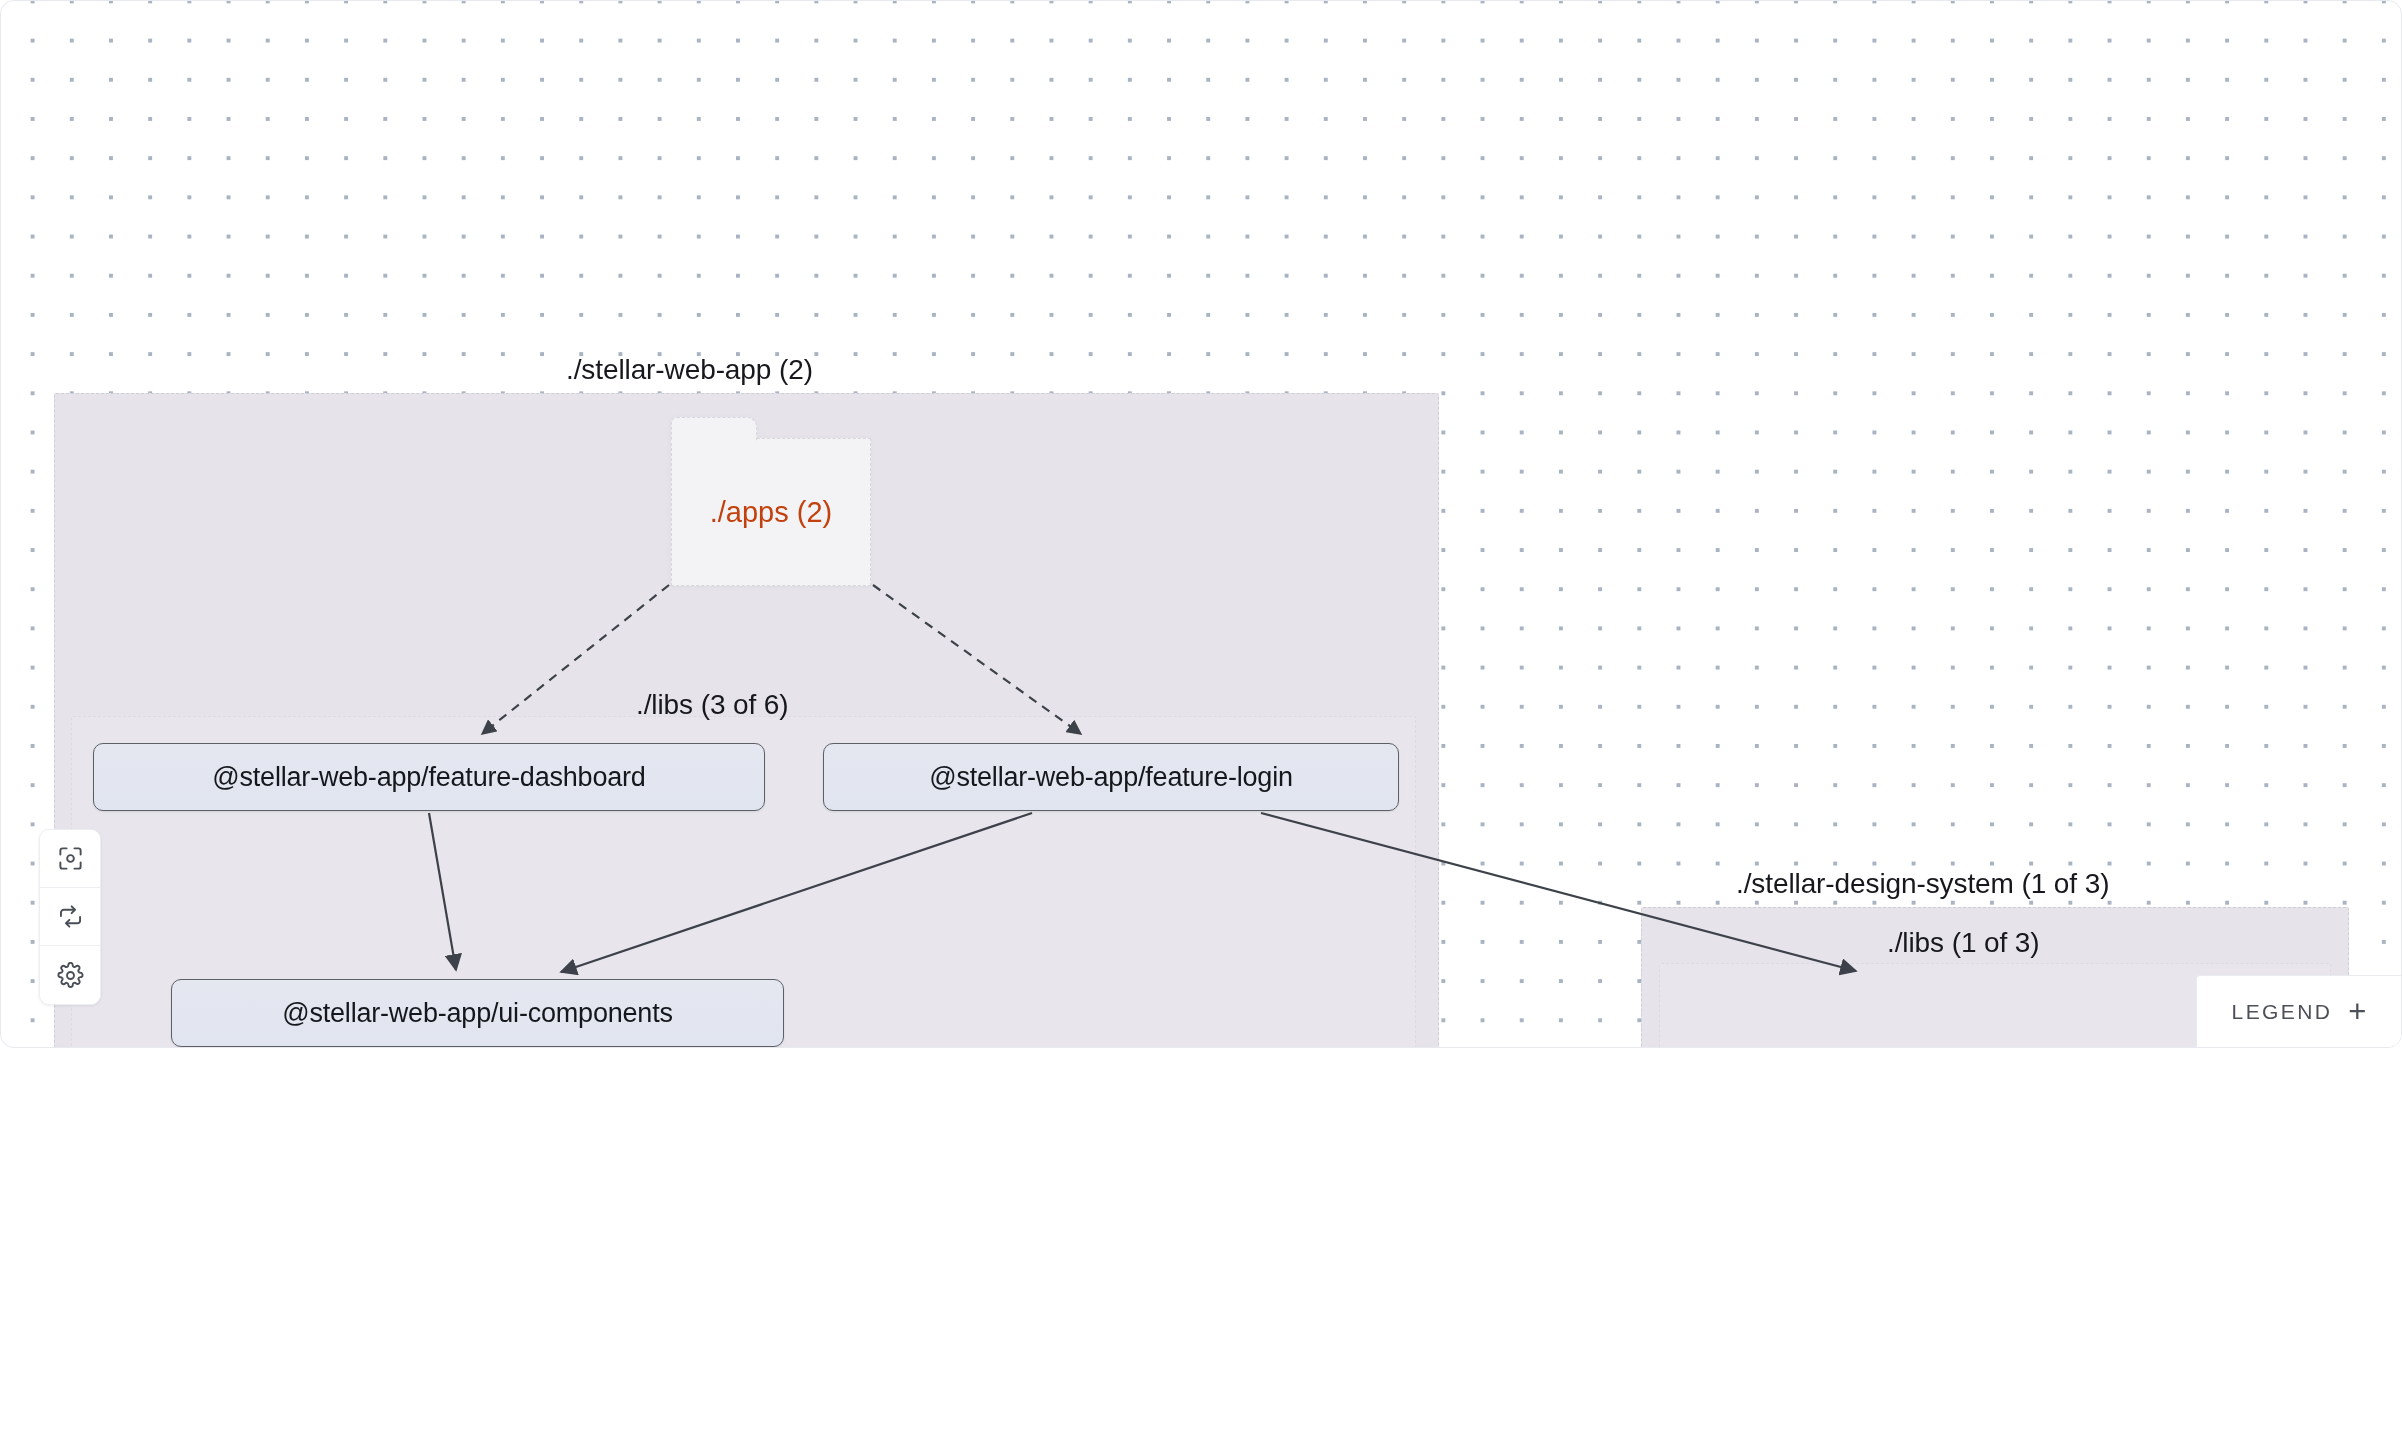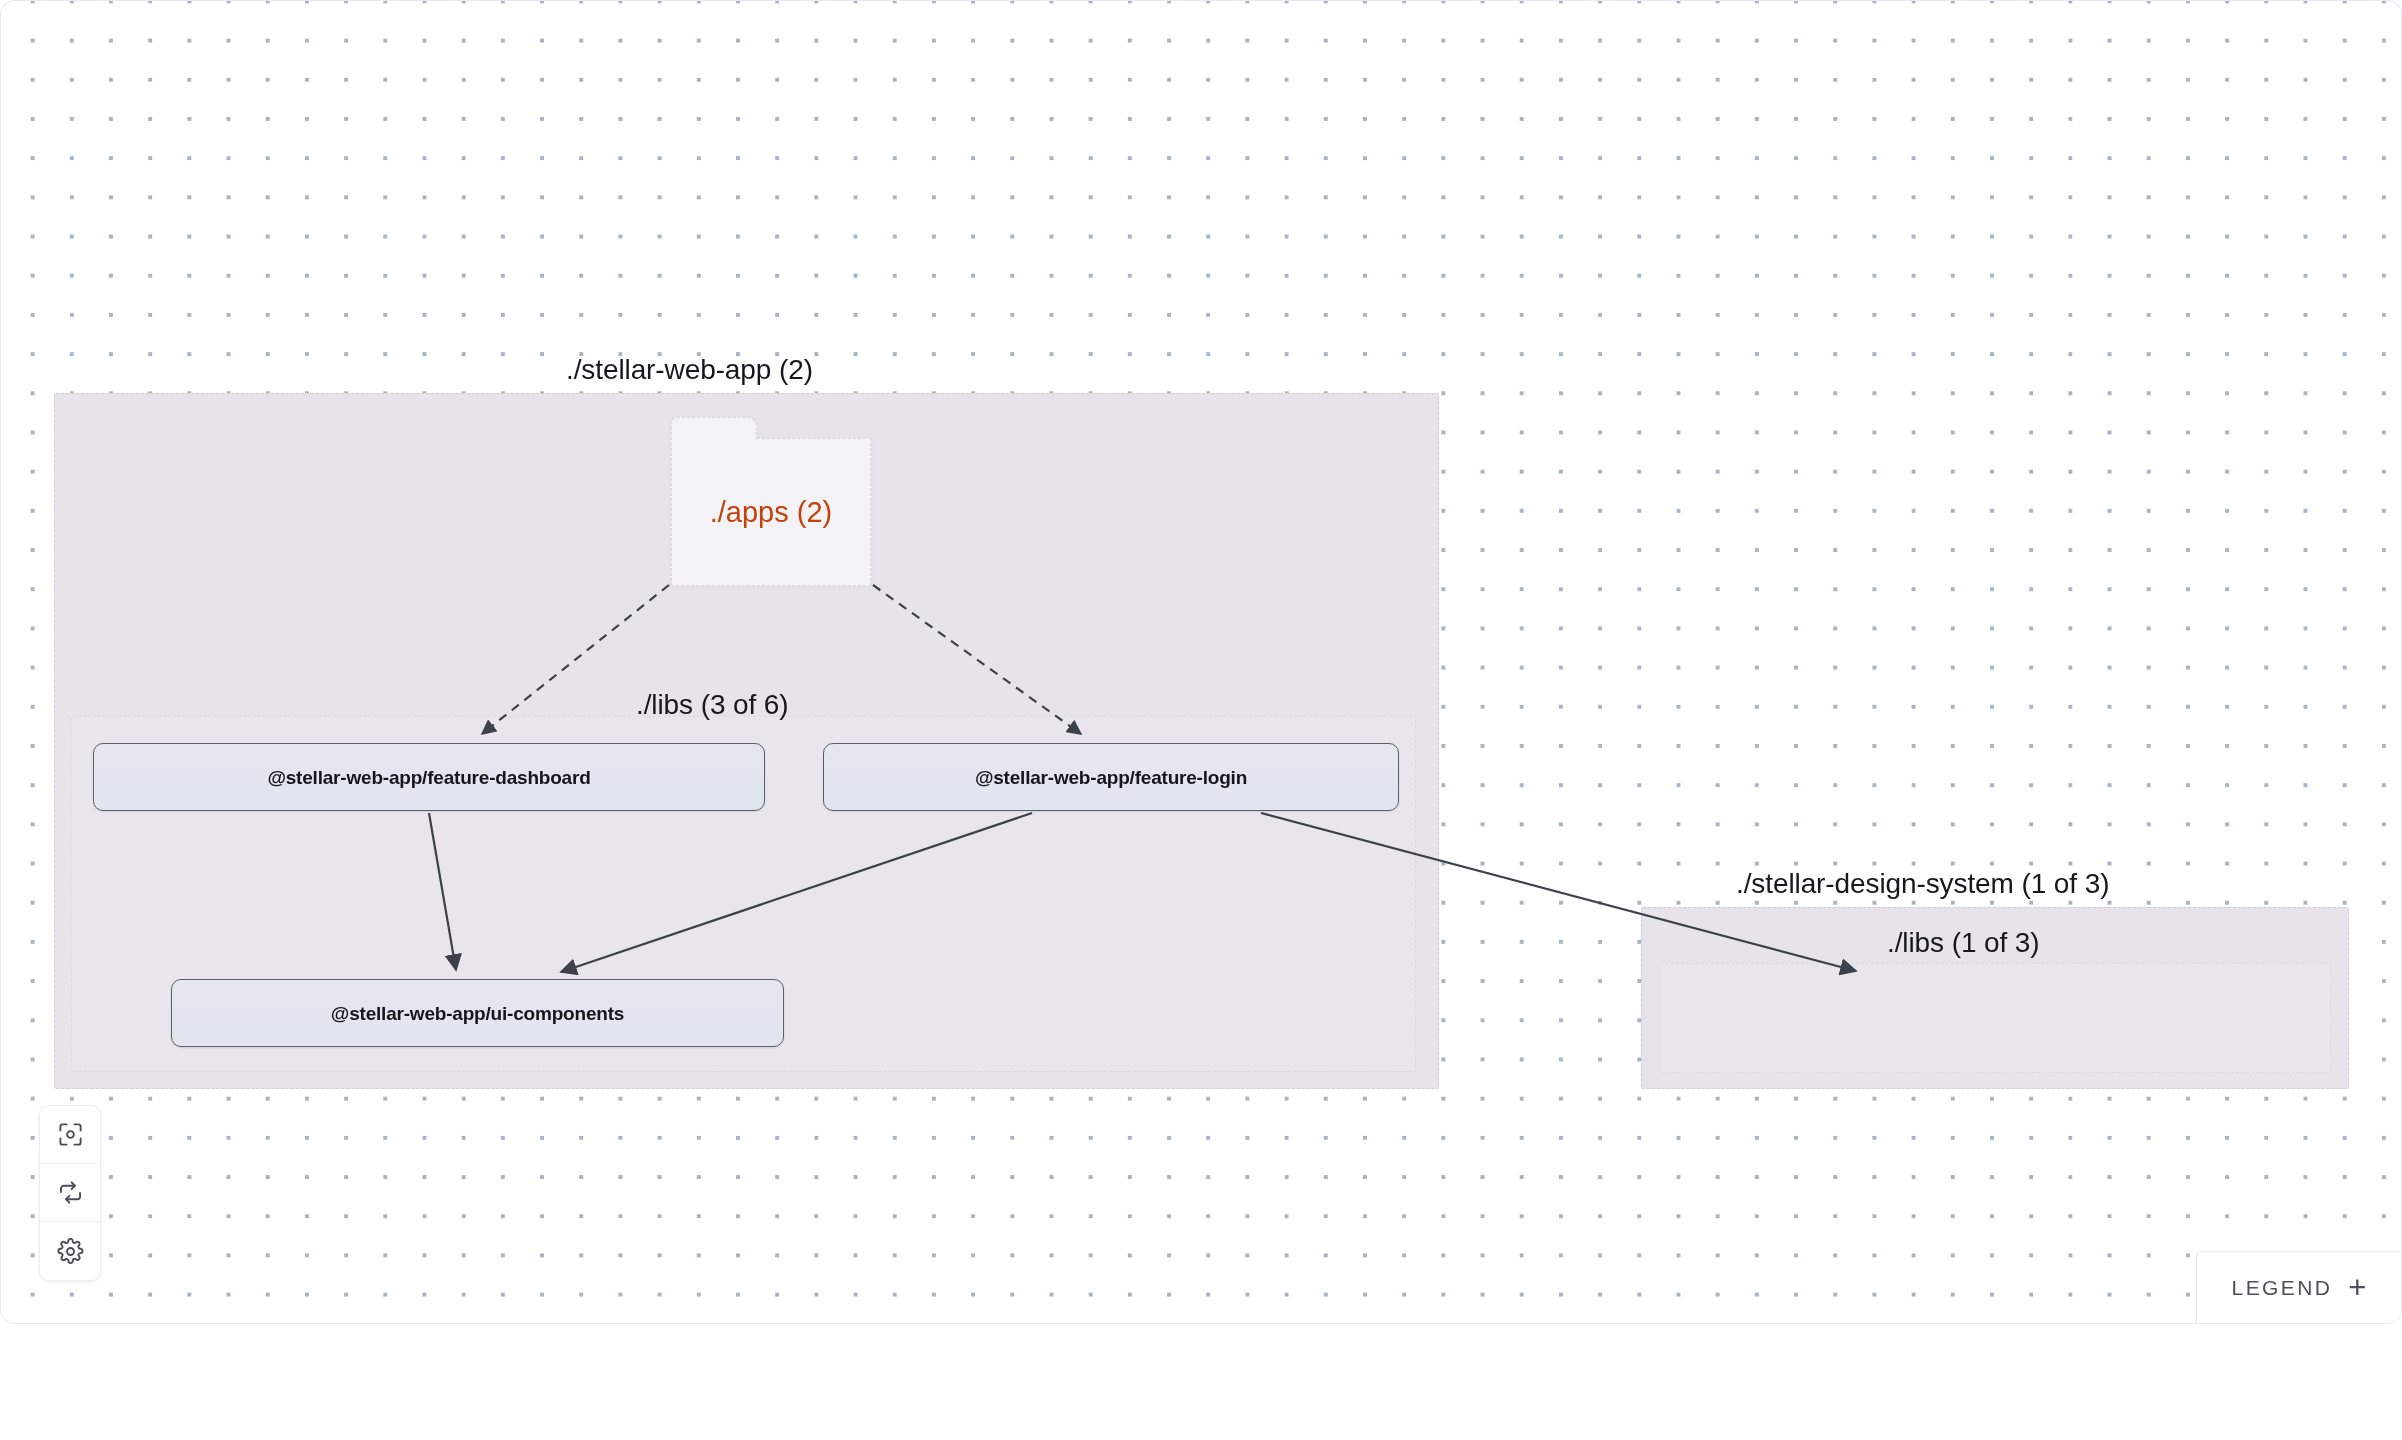--- a/index.html
+++ b/index.html
@@ -10,21 +10,21 @@
     height: 1440px;
     overflow: hidden;
     background: #ffffff;
     font-family: "Liberation Sans", "DejaVu Sans", sans-serif;
   }
 
   
   #graph-canvas {
     position: relative;
     width: 2402px;
-    height: 1324px;
+    height: 1048px;
     background-color: #ffffff;
     background-image: radial-gradient(circle, #a9b4c2 2.2px, rgba(0,0,0,0) 2.3px);
     background-size: 39.2px 39.2px;
     background-position: 12px 20px;
     border: 1px solid #e7e9ee;
     border-radius: 14px;
     overflow: hidden;
   }
 
   
@@ -90,26 +90,25 @@
     display: flex;
     align-items: center;
     justify-content: center;
     background: linear-gradient(180deg, #e4e7f0 0%, #e1e5ef 100%);
     border: 1.6px solid #5b5f66;
     border-radius: 10px;
     box-shadow: 0 1px 2px rgba(25,30,45,0.10);
     cursor: pointer;
   }
   .node-label {
-    font-size: 19px;
+    font-size: 27px;
     line-height: 1;
     color: #15171c;
     white-space: nowrap;
     letter-spacing: -0.2px;
-    font-weight: bold;
   }
 
   
   #edge-layer {
     position: absolute;
     inset: 0;
     width: 2402px;
     height: 1440px;
     pointer-events: none;
     overflow: visible;

